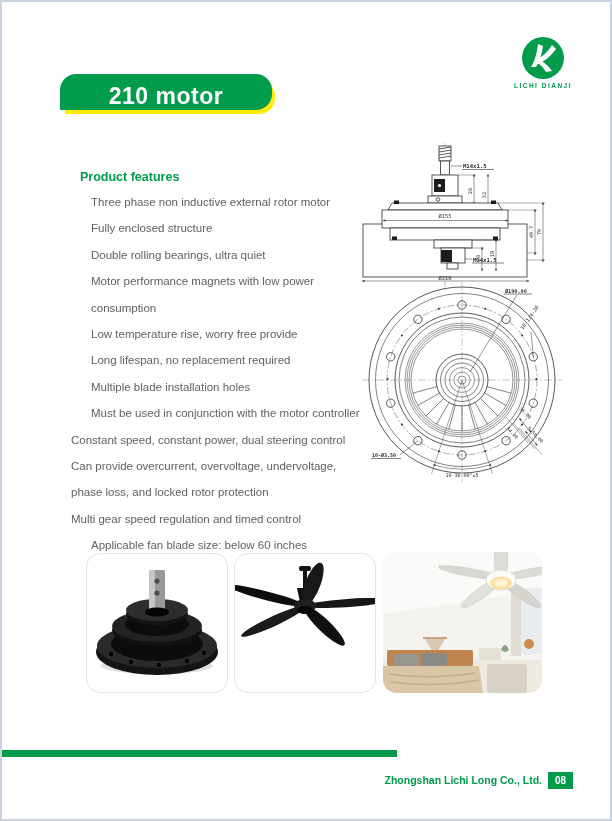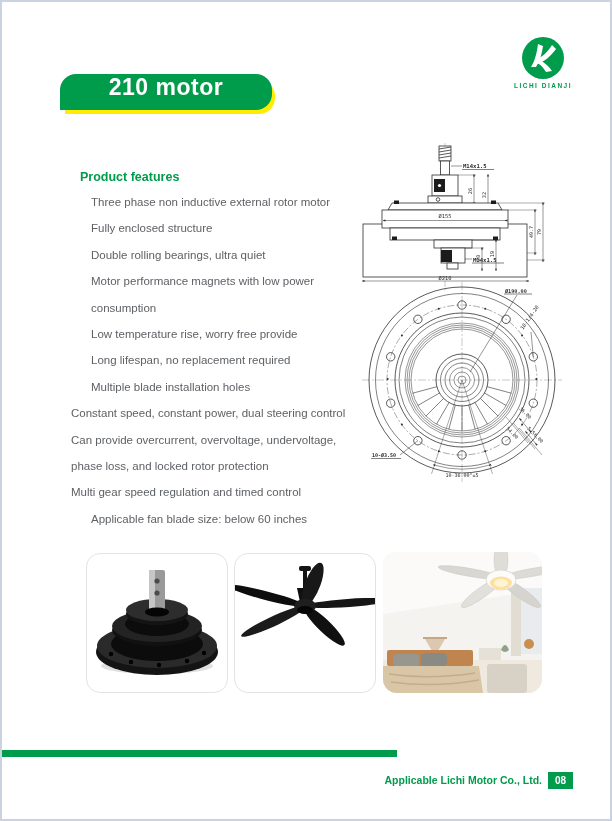--- a/index.html
+++ b/index.html
@@ -4,21 +4,21 @@
 <style>
   html,body{margin:0;padding:0;background:#fff;}
   .page{position:relative;width:612px;height:821px;background:#fff;
         border:2px solid #ccd3e0;box-sizing:border-box;overflow:hidden;
         font-family:"Liberation Sans", sans-serif;}
   
   .banner-shadow{position:absolute;left:63px;top:78px;width:210px;height:34px;
         background:#ffec00;border-radius:16px 16px 16px 0;}
   .banner{position:absolute;left:58px;top:72px;width:212px;height:36px;
         background:#019b4c;border-radius:16px 16px 16px 0;
-        display:flex;align-items:flex-start;justify-content:center;}
+        display:flex;align-items:flex-end;justify-content:center;}
   .banner span{color:#fff;font-size:23px;font-weight:bold;letter-spacing:.5px;}
   
   .logo{position:absolute;left:506px;top:34px;width:70px;text-align:center;}
   .logo-text{margin-top:2px;font-size:6.5px;font-weight:bold;color:#019b4c;letter-spacing:1.5px;}
   
   .features{position:absolute;left:62px;top:168px;width:300px;}
   .features h3{margin:0 0 9px 16px;font-size:12.5px;color:#019b4c;font-weight:bold;}
   .feat{margin:7px;font-size:11.5px;color:#5e6165;line-height:19.4px;white-space:nowrap;}
   .feat.ind{padding-left:20px;}
   
@@ -59,20 +59,21 @@
     <h3>Product features</h3>
     <div>
         <p class="feat ind">Three phase non inductive external rotor motor</p>
         <p class="feat ind">Fully enclosed structure</p>
         <p class="feat ind">Double rolling bearings, ultra quiet</p>
         <p class="feat ind">Motor performance magnets with low power</p>
         <p class="feat ind">consumption</p>
         <p class="feat ind">Low temperature rise, worry free provide</p>
         <p class="feat ind">Long lifespan, no replacement required</p>
         <p class="feat ind">Multiple blade installation holes</p>
+        <p class="feat ind">Must be used in conjunction with the motor controller</p>
         <p class="feat">Constant speed, constant power, dual steering control</p>
         <p class="feat">Can provide overcurrent, overvoltage, undervoltage,</p>
         <p class="feat">phase loss, and locked rotor protection</p>
         <p class="feat">Multi gear speed regulation and timed control</p>
         <p class="feat ind">Applicable fan blade size: below 60 inches</p>
       </div>
   </div>
 
   <div class="draw" style="left:348px;top:140px;">
     <svg width="200" height="152" viewBox="0 0 200 152" fill="none" stroke="#2e2e2e" stroke-width="0.8">
@@ -341,16 +342,16 @@
             <ellipse cx="33" cy="0" rx="33" ry="7" fill="#dfddd8" stroke="#c7c5c0" stroke-width="0.6"></ellipse>
           </g>
       </g>
       <ellipse cx="118" cy="28" rx="15" ry="10" fill="#fbfbf9" stroke="#d8d6d1" stroke-width="0.8"></ellipse>
       <ellipse cx="118" cy="31" rx="11" ry="6.5" fill="#ffdf9e"></ellipse>
       <ellipse cx="118" cy="31" rx="7" ry="4" fill="#fff3d6"></ellipse>
     </svg>
   </div>
 
   <div class="footer-bar"></div>
-  <div class="footer-text">Applicable Lichi Motor Co., Ltd.</div>
+  <div class="footer-text">Zhongshan Lichi Long Co., Ltd.</div>
   <div class="page-num">08</div>
 
 </div>
 
 </body></html>

